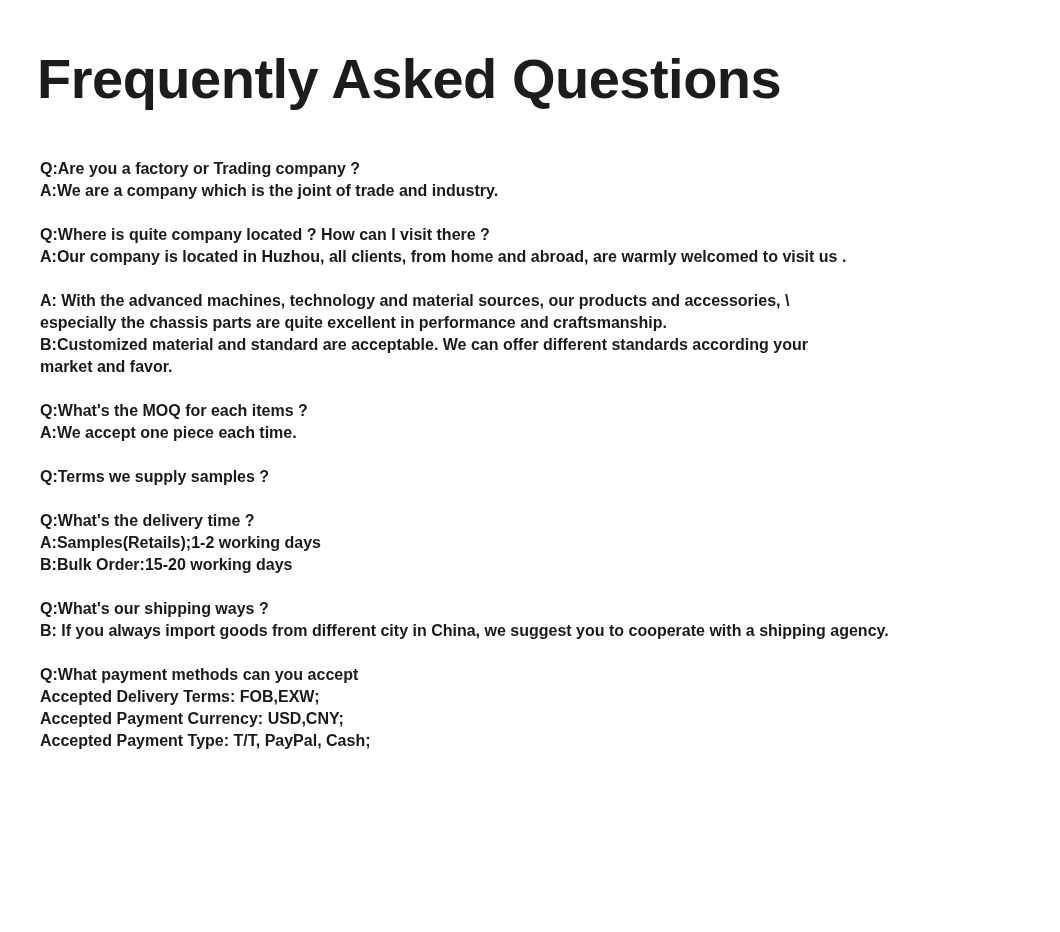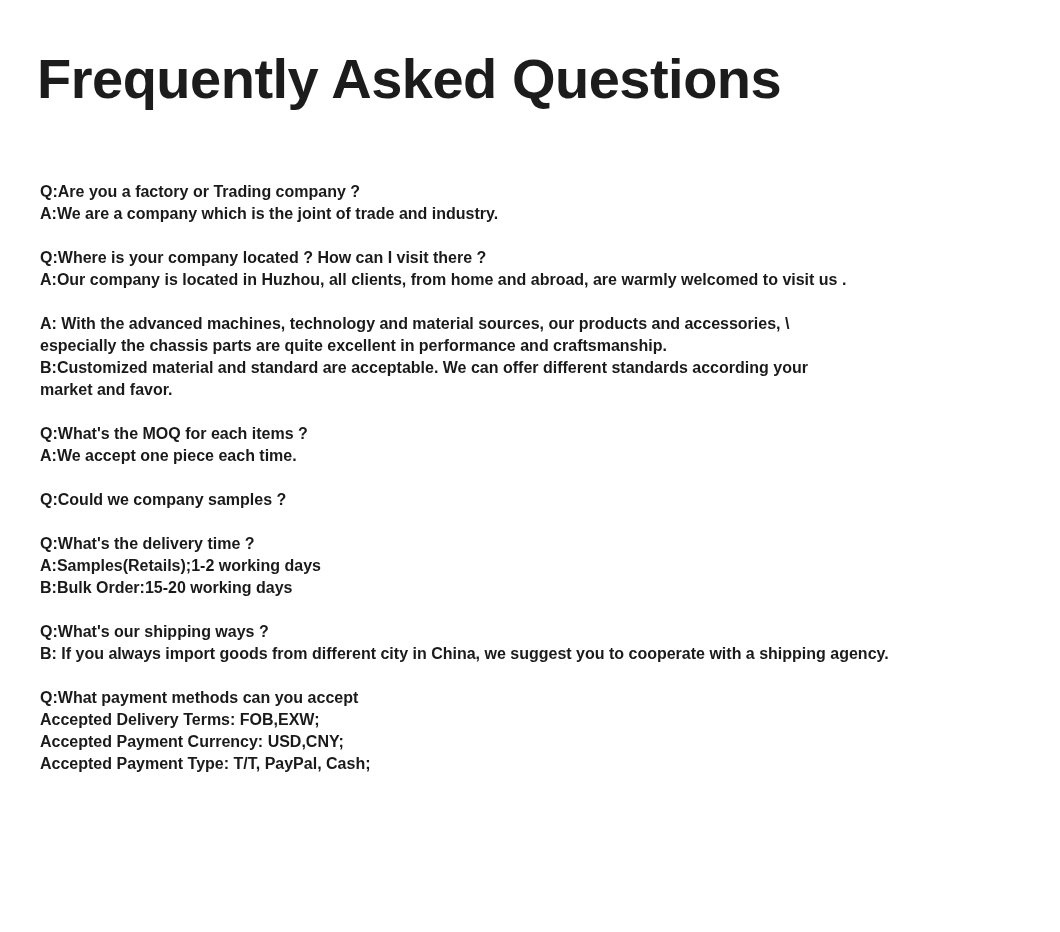--- a/index.html
+++ b/index.html
@@ -23,21 +23,21 @@
   .page-title {
     margin: 0;
     padding: 47px 0 0 37px;
     font-size: 56px;
     line-height: 64px;
     font-weight: 700;
     letter-spacing: -0.5px;
     color: #1c1c1c;
   }
   .faq {
-    margin-top: 70px;
+    margin-top: 47px;
     padding-left: 40px;
     padding-right: 10px;
     font-size: 16px;
     font-weight: 700;
     line-height: 22px;
     color: #1a1a1a;
   }
   .faq-block {
     margin: 0 0 22px 0;
   }
@@ -53,38 +53,38 @@
   <h1 class="page-title">Frequently Asked Questions</h1>
 
   <div class="faq">
 
     <div class="faq-block">
       <div class="faq-line">Q:Are you a factory or Trading company ?</div>
       <div class="faq-line">A:We are a company which is the joint of trade and industry.</div>
     </div>
 
     <div class="faq-block">
-      <div class="faq-line">Q:Where is your company located ? How can I visit there ?</div>
+      <div class="faq-line">Q:Where is quite company located ? How can I visit there ?</div>
       <div class="faq-line">A:Our company is located in Huzhou, all clients, from home and abroad, are warmly welcomed to visit us .</div>
     </div>
 
     <div class="faq-block">
       <div class="faq-line">A: With the advanced machines, technology and material sources, our products and accessories, \</div>
       <div class="faq-line">especially the chassis parts are quite excellent in performance and craftsmanship.</div>
       <div class="faq-line">B:Customized material and standard are acceptable. We can offer different standards according your</div>
       <div class="faq-line">market and favor.</div>
     </div>
 
     <div class="faq-block">
       <div class="faq-line">Q:What's the MOQ for each items ?</div>
       <div class="faq-line">A:We accept one piece each time.</div>
     </div>
 
     <div class="faq-block">
-      <div class="faq-line">Q:Could we company samples ?</div>
+      <div class="faq-line">Q:Terms we supply samples ?</div>
     </div>
 
     <div class="faq-block">
       <div class="faq-line">Q:What's the delivery time ?</div>
       <div class="faq-line">A:Samples(Retails);1-2 working days</div>
       <div class="faq-line">B:Bulk Order:15-20 working days</div>
     </div>
 
     <div class="faq-block">
       <div class="faq-line">Q:What's our shipping ways ?</div>

